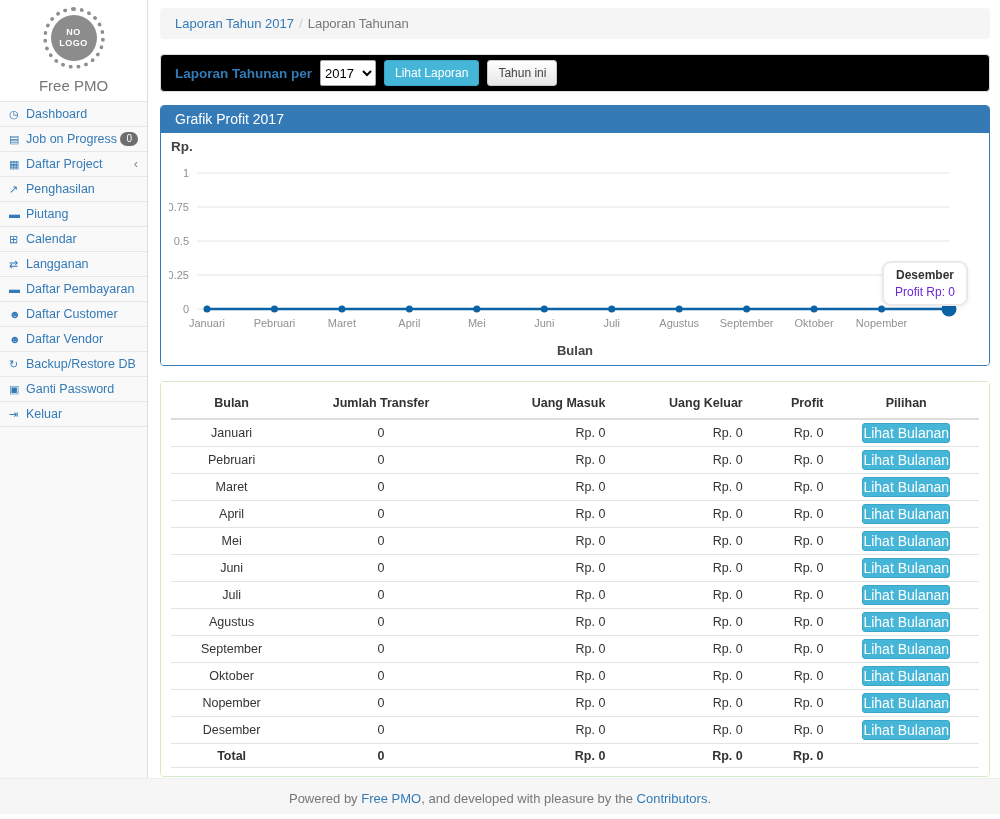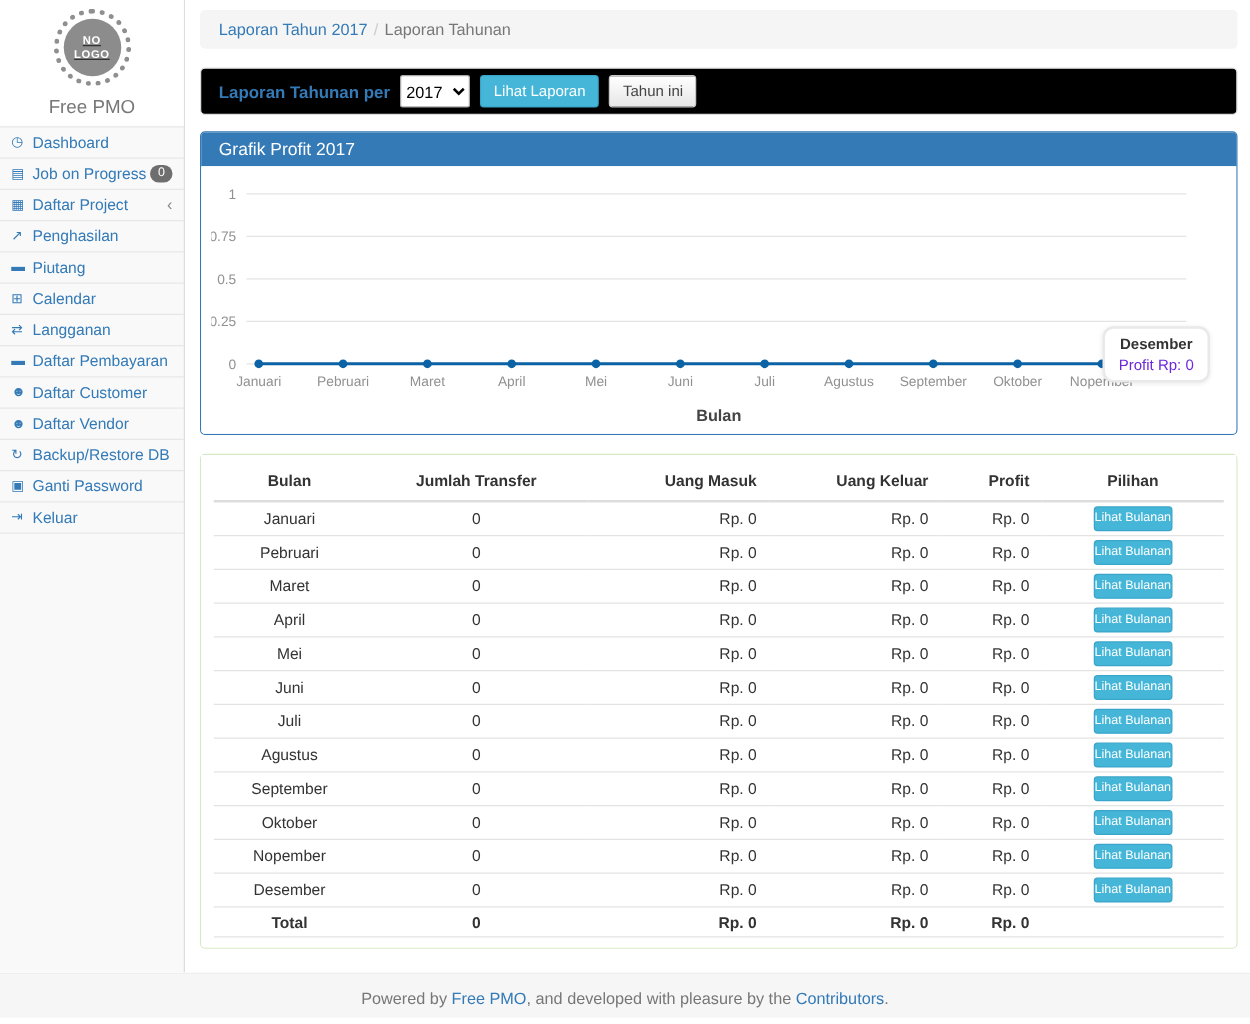--- a/index.html
+++ b/index.html
@@ -5,21 +5,21 @@
   * { box-sizing: border-box; margin: 0; padding: 0; }
   html,body { width:1000px; height:819px; overflow:hidden; }
   body { font-family:"Liberation Sans", sans-serif; font-size:13px; color:#333; background:#fff; }
   a { text-decoration:none;text-align:right; }
 
   .page { position:relative; width:1000px; height:778px; overflow:hidden; background:#fff; }
 
   
   .sidebar { position:absolute; left:0; top:0; width:148px; height:778px; background:#f9f9f9; border-right:1px solid #ddd; }
   .logo-block { background:#fff; text-align:center; padding:5px 0 7px; }
-  .logo-circle { width:62px; height:62px; margin:2px auto 0; border-radius:50%; border:4px dotted #8f8f8f; background:#fff; display:flex; align-items:center; justify-content:center;text-decoration:underline; }
+  .logo-circle { width:62px; height:62px; margin:2px auto 0; border-radius:50%; border:4px dotted #8f8f8f; background:#fff; display:flex; align-items:center; justify-content:center; }
   .logo-inner { width:46px; height:46px; border-radius:50%; background:#8c8c8c; color:#fff; font-size:9px; font-weight:bold; letter-spacing:.5px; display:flex; flex-direction:column; align-items:center; justify-content:center; line-height:11px; }
   .brand { color:#777; font-size:15px; margin-top:8px; }
   .menu { border-top:1px solid #e7e7e7; }
   .menu-item { display:flex; align-items:center; padding:4px 9px; border-bottom:1px solid #e7e7e7; color:#337ab7; cursor:pointer; line-height:16px; }
   .mi-icon { width:17px; font-size:11px; flex:0 0 17px; }
   .mi-label { font-size:12.5px; white-space:nowrap; }
   .badge { margin-left:auto; background:#6e6e6e; color:#fff; border-radius:10px; font-size:10px; padding:1px 6px; line-height:12px; }
   .chevron { margin-left:auto; color:#888; font-size:13px; }
 
   
@@ -48,21 +48,21 @@
   .detail-panel { margin-top:15px; border:1px solid #d6e9c6; border-radius:4px; }
   .detail-heading { background:#dff0d8; color:#3c763d; padding:6px 14px; font-size:14px; line-height:17px; border-radius:3px 3px 0 0; }
   .detail-body { background:#fff; padding:6px 10px 8px; border-radius:0 0 3px 3px; }
   table { width:100%; border-collapse:collapse; font-size:12.5px; }
   th { padding:8px 4px; border-bottom:2px solid #ddd; color:#333; font-size:12.5px; }
   td { padding:3px 4px; border-top:1px solid #e3e3e3; height:24px; }
   tbody tr:first-child td { border-top:none; }
   .al-center { text-align:center; }
   .al-right { text-align:right; padding-right:10px; }
   .total-row td { font-weight:bold; border-bottom:1px solid #e3e3e3; }
-  .btn-xs { font-size:10px; padding:2px 0; border-radius:3px; }
+  .btn-xs { font-size:14px; padding:2px 0; border-radius:3px; }
 
   
   .footer { width:1000px; height:36px; background:#f6f6f6; border-top:1px solid #ededed; text-align:center; padding-top:12px; color:#777; font-size:13px; }
   .footer a { color:#337ab7; }
 </style>
 </head>
 <body>
 
 <div class="page">
 
@@ -145,20 +145,21 @@
       <select class="year-select">
         <option>2017</option>
       </select>
       <button class="btn btn-info">Lihat Laporan</button>
       <button class="btn btn-default">Tahun ini</button>
     </div>
 
     <div class="chart-panel">
       <div class="chart-heading">Grafik Profit 2017</div>
       <div class="chart-body">
+        <div class="ylabel">Rp.</div>
         <svg id="profit-svg" width="812" height="186">
             <line x1="28" x2="780" y1="152" y2="152" stroke="#e4e4e4"></line>
             <text x="20" y="156" text-anchor="end" fill="#919191" font-size="11">0</text>
             <line x1="28" x2="780" y1="118" y2="118" stroke="#e4e4e4"></line>
             <text x="20" y="122" text-anchor="end" fill="#919191" font-size="11">0.25</text>
             <line x1="28" x2="780" y1="84" y2="84" stroke="#e4e4e4"></line>
             <text x="20" y="88" text-anchor="end" fill="#919191" font-size="11">0.5</text>
             <line x1="28" x2="780" y1="50" y2="50" stroke="#e4e4e4"></line>
             <text x="20" y="54" text-anchor="end" fill="#919191" font-size="11">0.75</text>
             <line x1="28" x2="780" y1="16" y2="16" stroke="#e4e4e4"></line>

